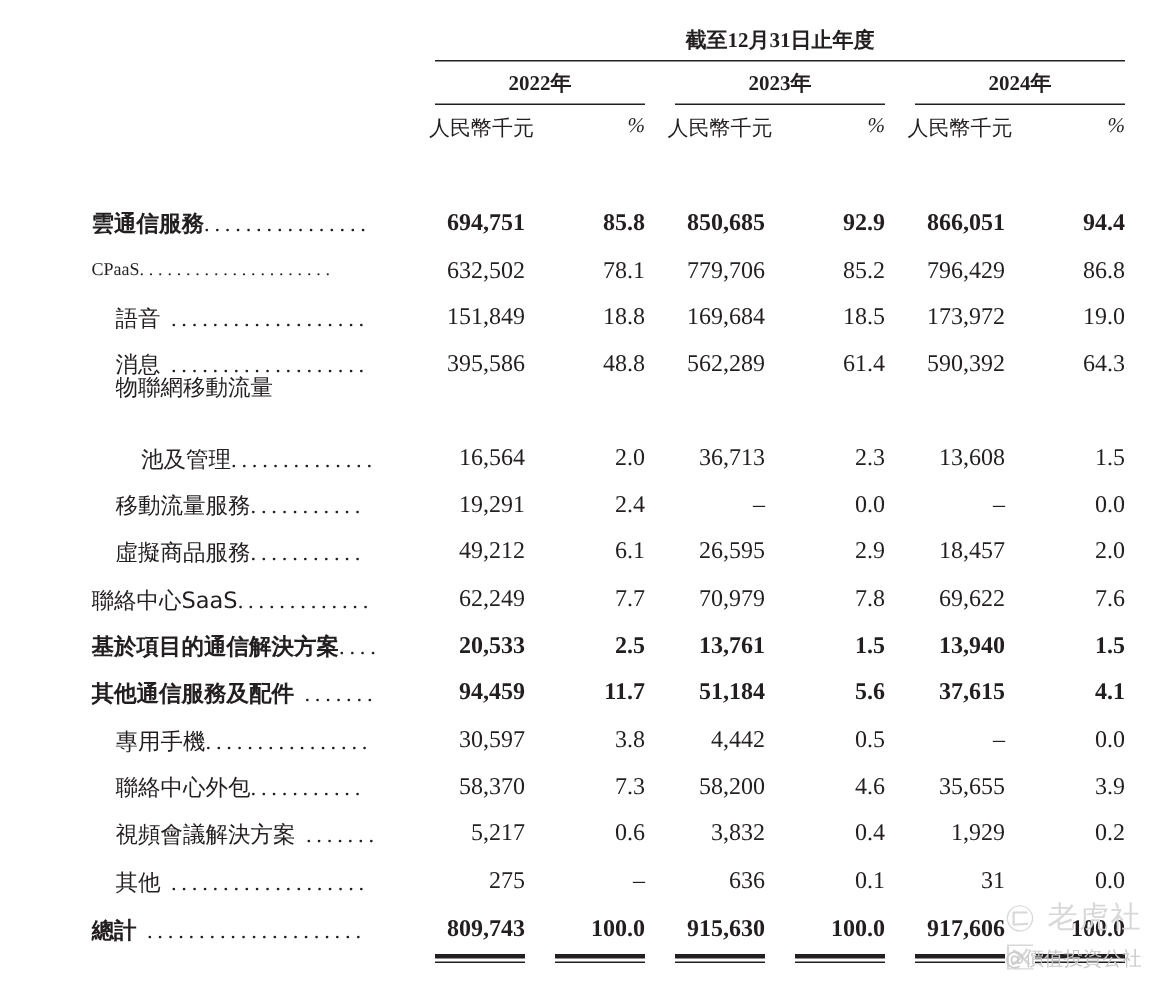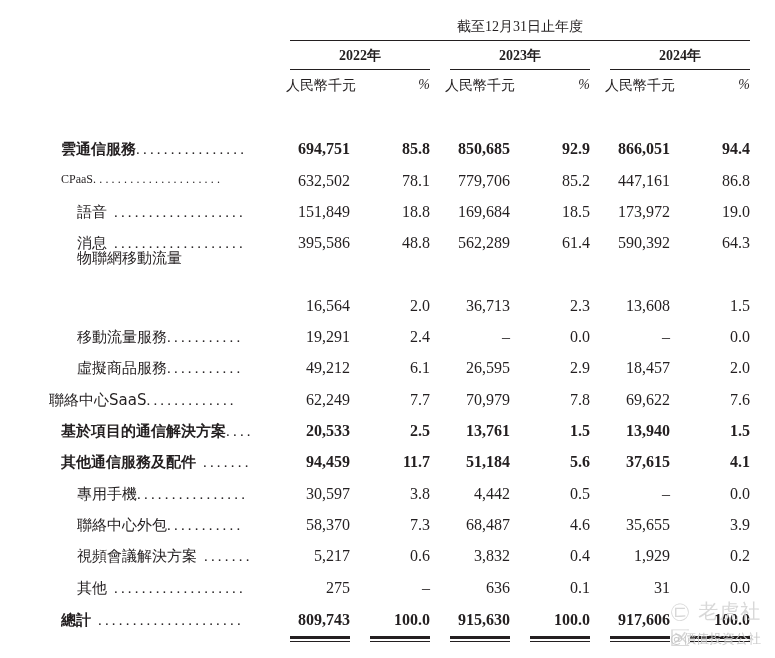--- a/index.html
+++ b/index.html
@@ -2,21 +2,21 @@
 <html><head>
 <meta charset="utf-8">
 <style>
   html, body { margin:0; padding:0; background:#ffffff; }
   body {
     width:775px; height:658px; position:relative; overflow:hidden;
     font-family: "Liberation Serif", "DejaVu Serif", serif;
     color:#231f20;
   }
   .abs { position:absolute; }
-  .hdr-title { left:290px; width:460px; top:18px; text-align:center; font-size:14px; font-weight:normal; }
+  .hdr-title { left:290px; width:460px; top:18px; text-align:center; font-size:14px; font-weight:bold; }
   .rule { position:absolute; height:1px; background:#231f20; }
   .year { position:absolute; top:47px; width:140px; text-align:center; font-size:14px; font-weight:bold; }
   .unit { position:absolute; top:77px; font-size:14px; }
   .pct-h { position:absolute; top:77px; font-size:14px; width:30px; text-align:right; font-style:italic; }
 
   .row { position:absolute; left:0; width:775px; height:28px; font-size:16px; }
   .row.bold { font-weight:bold; }
   .label {
     position:absolute; top:0; white-space:nowrap; overflow:hidden;
     font-family: "DejaVu Sans", "Liberation Sans", sans-serif; font-size:15px;
@@ -66,21 +66,21 @@
     <div class="num c4">92.9</div>
     <div class="num c5">866,051</div>
     <div class="num c6">94.4</div>
   </div>
   <div class="row" style="top:172px;">
     <div class="label" style="left:61px; font-family:'Liberation Serif',serif; font-size:12px;"><span>CPaaS</span><span class="dots">.....................</span></div>
     <div class="num c1">632,502</div>
     <div class="num c2">78.1</div>
     <div class="num c3">779,706</div>
     <div class="num c4">85.2</div>
-    <div class="num c5">447,161</div>
+    <div class="num c5">796,429</div>
     <div class="num c6">86.8</div>
   </div>
   <div class="row" style="top:203px;">
     <div class="label" style="left:77px;text-align:right;"><span>語音</span><span class="dots"> ...................</span></div>
     <div class="num c1">151,849</div>
     <div class="num c2">18.8</div>
     <div class="num c3">169,684</div>
     <div class="num c4">18.5</div>
     <div class="num c5">173,972</div>
     <div class="num c6">19.0</div>
@@ -91,20 +91,21 @@
     <div class="num c2">48.8</div>
     <div class="num c3">562,289</div>
     <div class="num c4">61.4</div>
     <div class="num c5">590,392</div>
     <div class="num c6">64.3</div>
   </div>
   <div class="row" style="top:249px;">
     <div class="label" style="left:77px;"><span>物聯網移動流量</span></div>
   </div>
   <div class="row" style="top:297px;">
+    <div class="label" style="left:94px;"><span>池及管理</span><span class="dots">..............</span></div>
     <div class="num c1">16,564</div>
     <div class="num c2">2.0</div>
     <div class="num c3">36,713</div>
     <div class="num c4">2.3</div>
     <div class="num c5">13,608</div>
     <div class="num c6">1.5</div>
   </div>
   <div class="row" style="top:328px;">
     <div class="label" style="left:77px;"><span>移動流量服務</span><span class="dots">...........</span></div>
     <div class="num c1">19,291</div>
@@ -117,21 +118,21 @@
   <div class="row" style="top:359px;">
     <div class="label" style="left:77px;"><span>虛擬商品服務</span><span class="dots">...........</span></div>
     <div class="num c1">49,212</div>
     <div class="num c2">6.1</div>
     <div class="num c3">26,595</div>
     <div class="num c4">2.9</div>
     <div class="num c5">18,457</div>
     <div class="num c6">2.0</div>
   </div>
   <div class="row" style="top:391px;">
-    <div class="label" style="left:49px;"><span>聯絡中心SaaS</span><span class="dots">.............</span></div>
+    <div class="label" style="left:61px;"><span>聯絡中心SaaS</span><span class="dots">.............</span></div>
     <div class="num c1">62,249</div>
     <div class="num c2">7.7</div>
     <div class="num c3">70,979</div>
     <div class="num c4">7.8</div>
     <div class="num c5">69,622</div>
     <div class="num c6">7.6</div>
   </div>
   <div class="row bold" style="top:422px;">
     <div class="label" style="left:61px;"><span>基於項目的通信解決方案</span><span class="dots">....</span></div>
     <div class="num c1">20,533</div>
@@ -156,21 +157,21 @@
     <div class="num c2">3.8</div>
     <div class="num c3">4,442</div>
     <div class="num c4">0.5</div>
     <div class="num c5">–</div>
     <div class="num c6">0.0</div>
   </div>
   <div class="row" style="top:516px;">
     <div class="label" style="left:77px;"><span>聯絡中心外包</span><span class="dots">...........</span></div>
     <div class="num c1">58,370</div>
     <div class="num c2">7.3</div>
-    <div class="num c3">68,487</div>
+    <div class="num c3">58,200</div>
     <div class="num c4">4.6</div>
     <div class="num c5">35,655</div>
     <div class="num c6">3.9</div>
   </div>
   <div class="row" style="top:547px;">
     <div class="label" style="left:77px;"><span>視頻會議解決方案</span><span class="dots"> .......</span></div>
     <div class="num c1">5,217</div>
     <div class="num c2">0.6</div>
     <div class="num c3">3,832</div>
     <div class="num c4">0.4</div>

